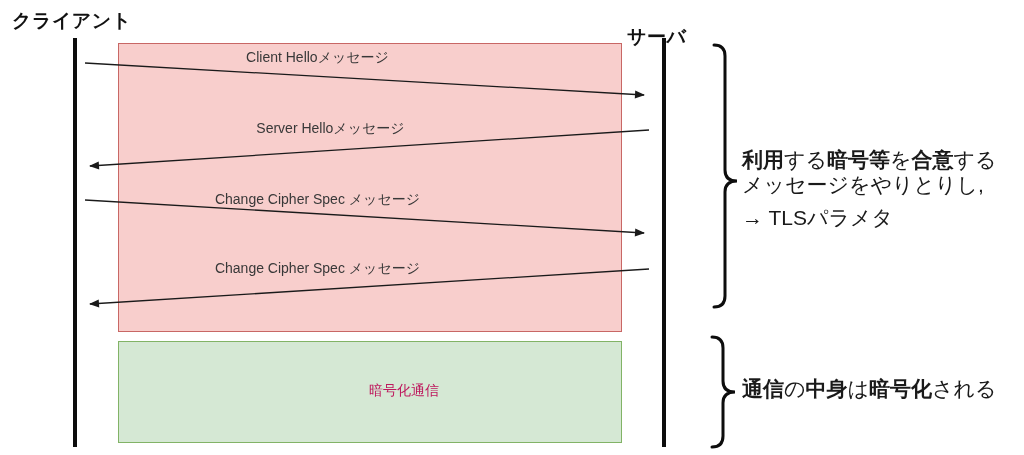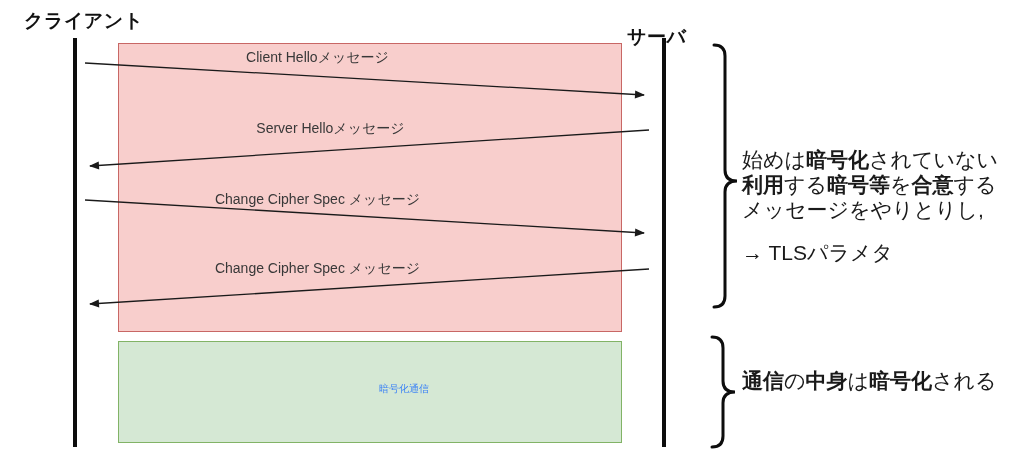--- a/index.html
+++ b/index.html
@@ -57,49 +57,49 @@
   #msg-0 { top: 49px; }
   #msg-1 { top: 120px; padding-left: 13px; }
   #msg-2 { top: 191px; }
   #msg-3 { top: 260px; }
   #encrypted-label {
     position: absolute;
     left: 118px;
     width: 572px;
     top: 382px;
     text-align: center;
-    font-size: 10px;
-    color: #3b82f6;
+    font-size: 14px;
+    color: #be185d;
   }
   #overlay-svg {
     position: absolute;
     left: 0; top: 0;
     width: 1024px;
     height: 455px;
   }
   .note {
     position: absolute;
     left: 742px;
     color: #1a1a1a;
     font-size: 21px;
     white-space: nowrap;
   }
   #handshake-note { top: 147px; }
   .note-line { height: 25px; line-height: 25px; }
-  .note-line.gap { margin-top: 18px; }
-  #encrypted-note { top: 368px; line-height: 25px; }
+  .note-line.gap { margin-top: 8px; }
+  #encrypted-note { top: 376px; line-height: 25px; }
   .seg { font-weight: normal; }
   .seg.b { font-weight: bold; }
 </style>
 </head>
 <body>
 
 <div id="canvas">
 
-  <div class="actor-label" style="left:24px; top:8px;">クライアント</div>
+  <div class="actor-label" style="left:12px; top:8px;">クライアント</div>
   <div class="actor-label" style="left:627px; top:24px;">サーバ</div>
 
   <div class="lifeline" style="left:73px;"></div>
   <div class="lifeline" style="left:662px;"></div>
 
   <div id="handshake-box" class="phase-box"></div>
   <div id="encrypted-box" class="phase-box"></div>
 
   <div id="msg-0" class="msg-label">Client Helloメッセージ</div>
   <div id="msg-1" class="msg-label">Server Helloメッセージ</div>
@@ -122,23 +122,20 @@
 
     <path d="M 714,45 Q 725,45 725,56 L 725,170 Q 725,181 737,181
              Q 725,181 725,192 L 725,296 Q 725,307 714,307" fill="none" stroke="#0d0d0d" stroke-width="3" stroke-linecap="round"></path>
 
     <path d="M 712,337 Q 723,337 723,348 L 723,381 Q 723,392 735,392
              Q 723,392 723,403 L 723,436 Q 723,447 712,447" fill="none" stroke="#0d0d0d" stroke-width="3" stroke-linecap="round"></path>
   </svg>
 
   <div id="handshake-note" class="note">
     <div class="note-line">
-      <span class="seg">始めは</span><span class="seg b">暗号化</span><span class="seg">されていない</span>
-    </div>
-    <div class="note-line">
       <span class="seg b">利用</span><span class="seg">する</span><span class="seg b">暗号等</span><span class="seg">を</span><span class="seg b">合意</span><span class="seg">する</span>
     </div>
     <div class="note-line">
       <span class="seg">メッセージをやりとりし,</span>
     </div>
     <div class="note-line gap">
       <span class="seg">→ TLSパラメタ</span>
     </div>
   </div>
 

